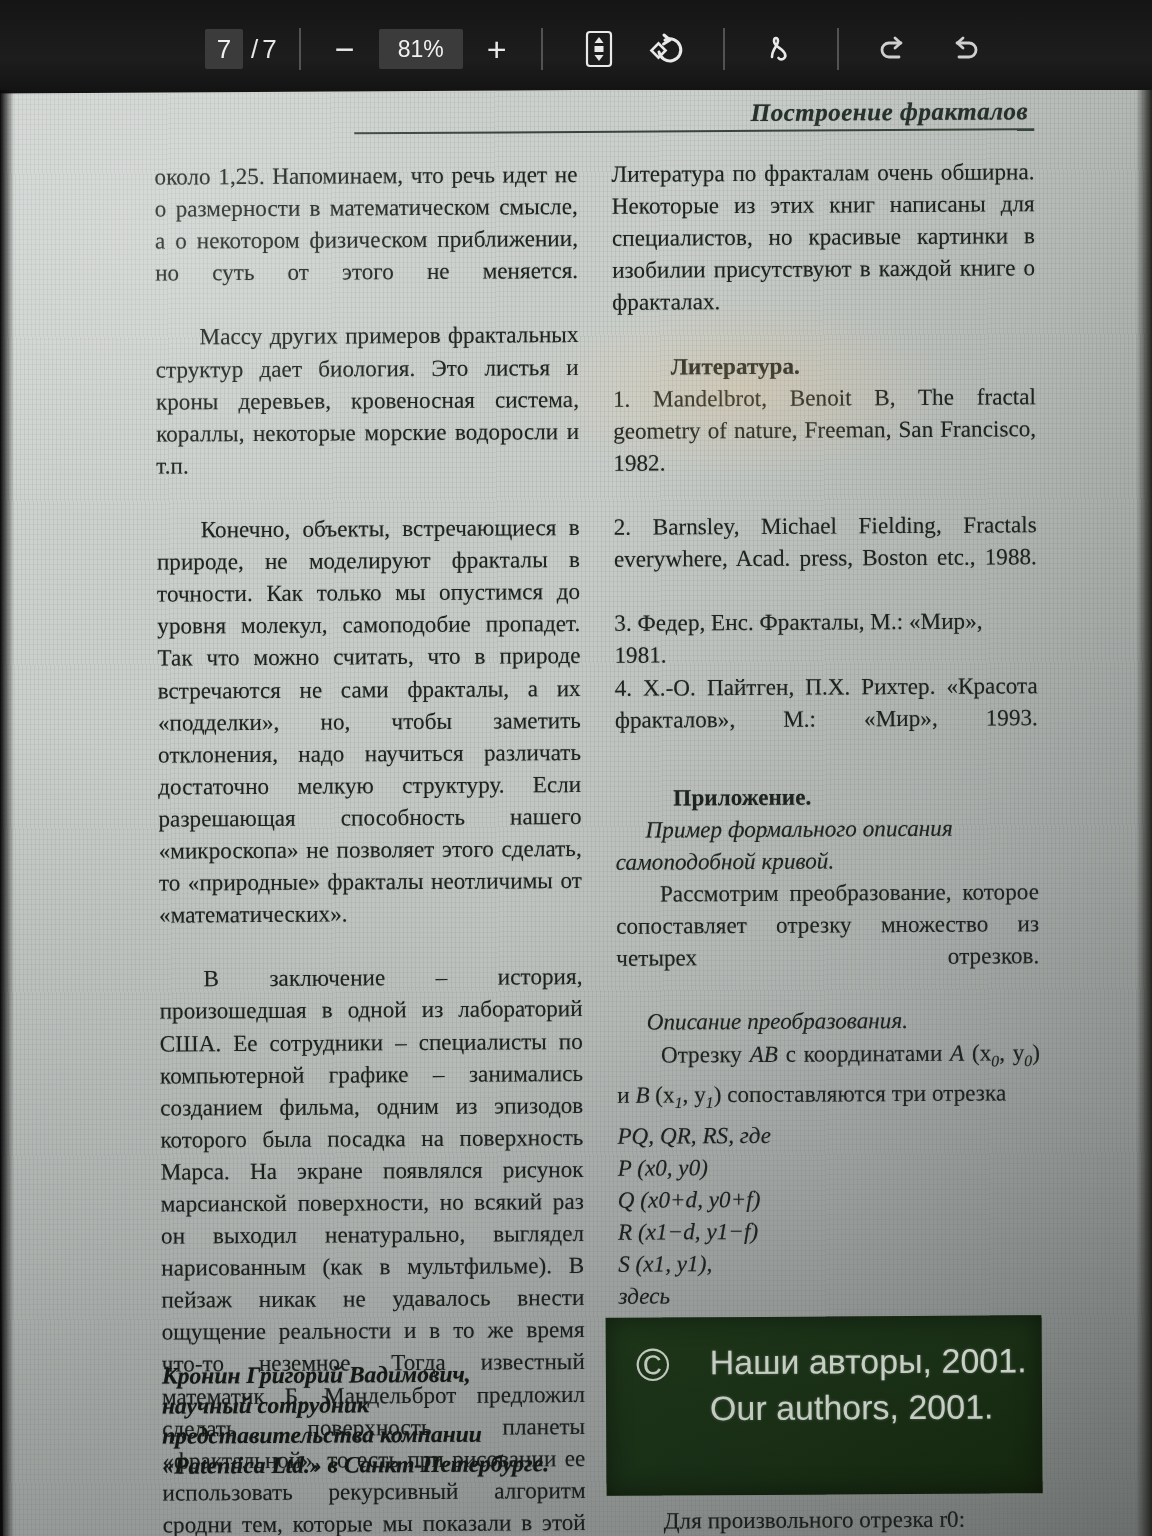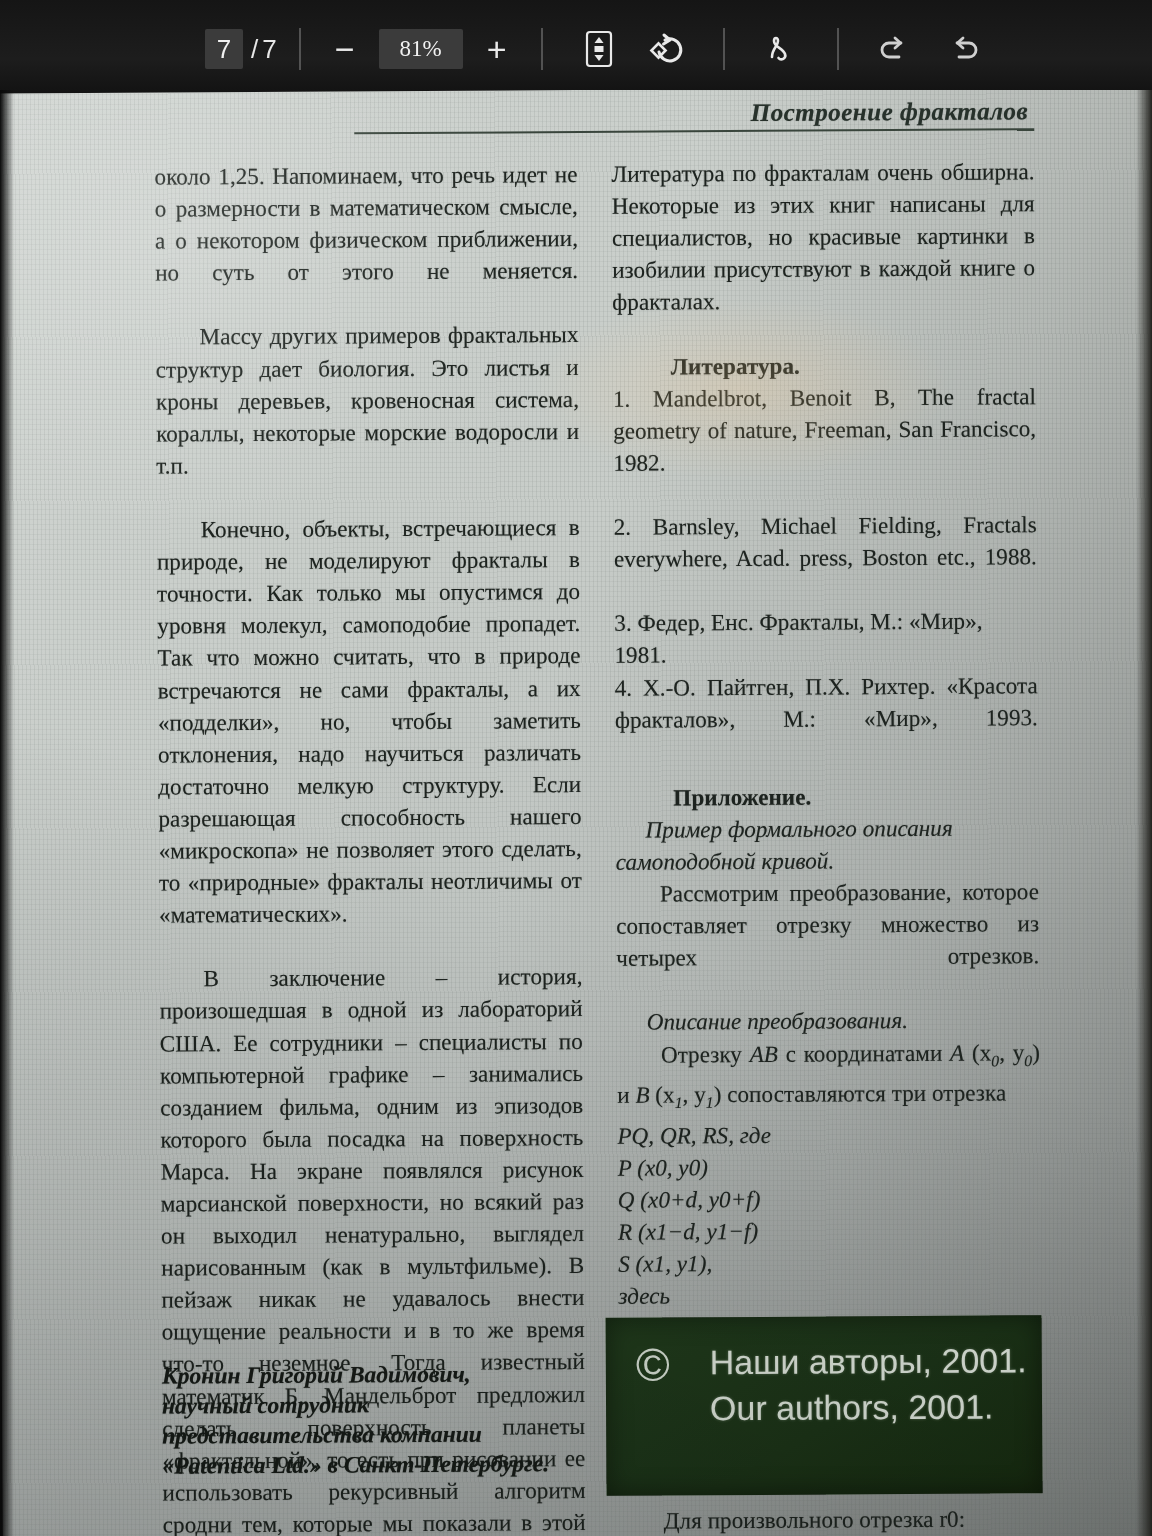--- a/index.html
+++ b/index.html
@@ -94,21 +94,20 @@
     background: #3b3b3b;
     color: #f2f2f2;
     font-size: 23px;
     height: 40px;
     min-width: 84px;
     display: flex;
     align-items: center;
     justify-content: center;
     border-radius: 2px;
     margin: 0 12px;
-    font-family: Liberation Serif, serif;
   }
 
   .icon-btn {
     width: 50px;
     height: 50px;
     margin: 0 9px;
     display:flex;
     align-items:center;
     justify-content:center;
   }

